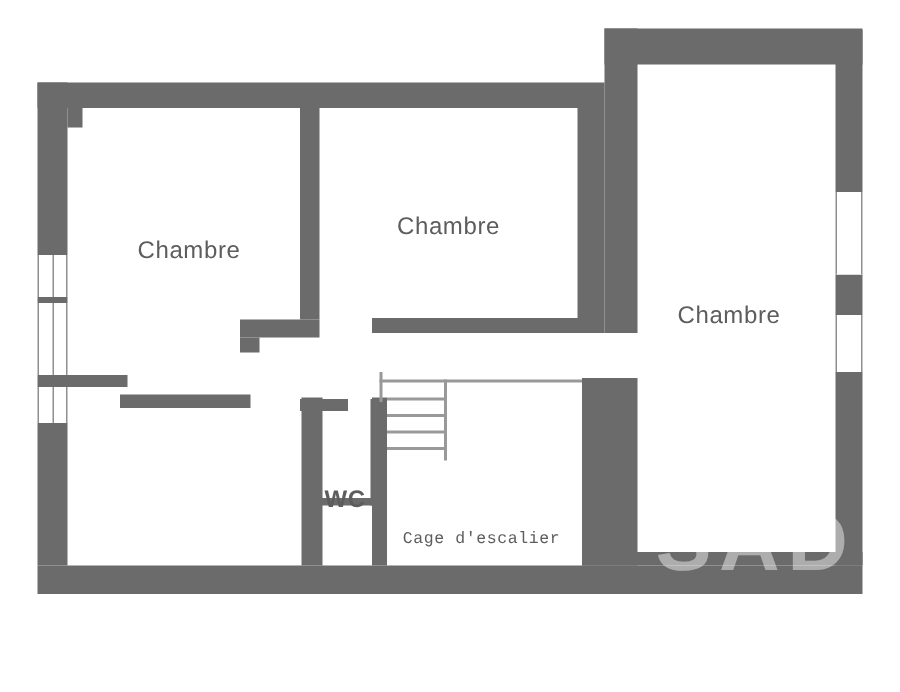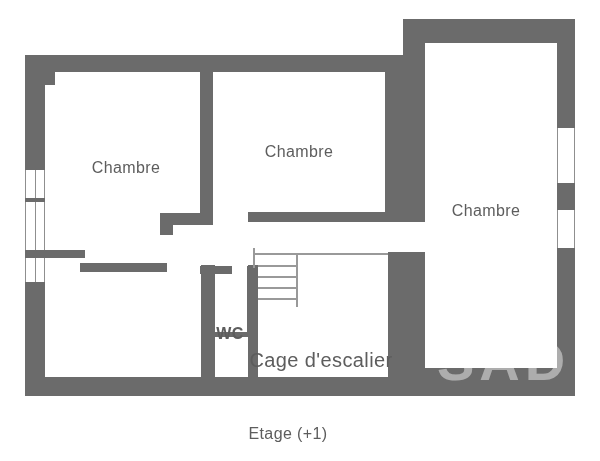--- a/index.html
+++ b/index.html
@@ -18,21 +18,21 @@
   }
   .wall{position:absolute;background:var(--wall);}
   .window{position:absolute;background:#fff;border-left:1px solid #8f8f8f;border-right:1px solid #8f8f8f;box-sizing:border-box;}
   .window .pane-line{position:absolute;left:50%;top:0;bottom:0;width:1px;background:#8f8f8f;}
   .thinline{position:absolute;background:var(--thin);}
   .room-label{
     position:absolute;transform:translate(-50%,-50%);
     color:var(--label);font-size:16px;letter-spacing:.4px;
     white-space:nowrap;font-weight:500;margin-top:16px;
   }
-  .small-label{font-size:20px;}
+  .small-label{font-size:11px;font-family:Liberation Mono, monospace;}
   .floor-label{
     position:absolute;transform:translate(-50%,-50%);
     color:var(--label);font-size:16px;letter-spacing:.4px;white-space:nowrap;font-weight:500;
   }
   .watermark{
     position:absolute;left:437px;top:333px;
     font-size:56px;font-weight:bold;line-height:1;
     letter-spacing:5px;color:rgba(255,255,255,0.45);
     z-index:5;white-space:nowrap;
   }
@@ -91,17 +91,16 @@
   <div class="thinline" style="left:258px;top:287px;width:40px;height:2px;"></div>
   <div class="thinline" style="left:258px;top:298px;width:40px;height:2px;"></div>
   <div class="thinline" style="left:298px;top:253px;width:90px;height:2px;"></div>
 
   <span class="room-label" style="left:126px;top:152px;">Chambre</span>
   <span class="room-label" style="left:299px;top:136px;">Chambre</span>
   <span class="room-label" style="left:486px;top:195px;">Chambre</span>
   <span class="room-label" style="left:230px;top:318px;font-weight:bold;">WC</span>
   <span class="room-label small-label" style="left:321px;top:344px;">Cage d'escalier</span>
 
-  <span class="floor-label" style="left:288px;top:434px;">Etage (+1)</span>
 
   <span class="watermark">SAD</span>
 
 </div>
 
 </body></html>

